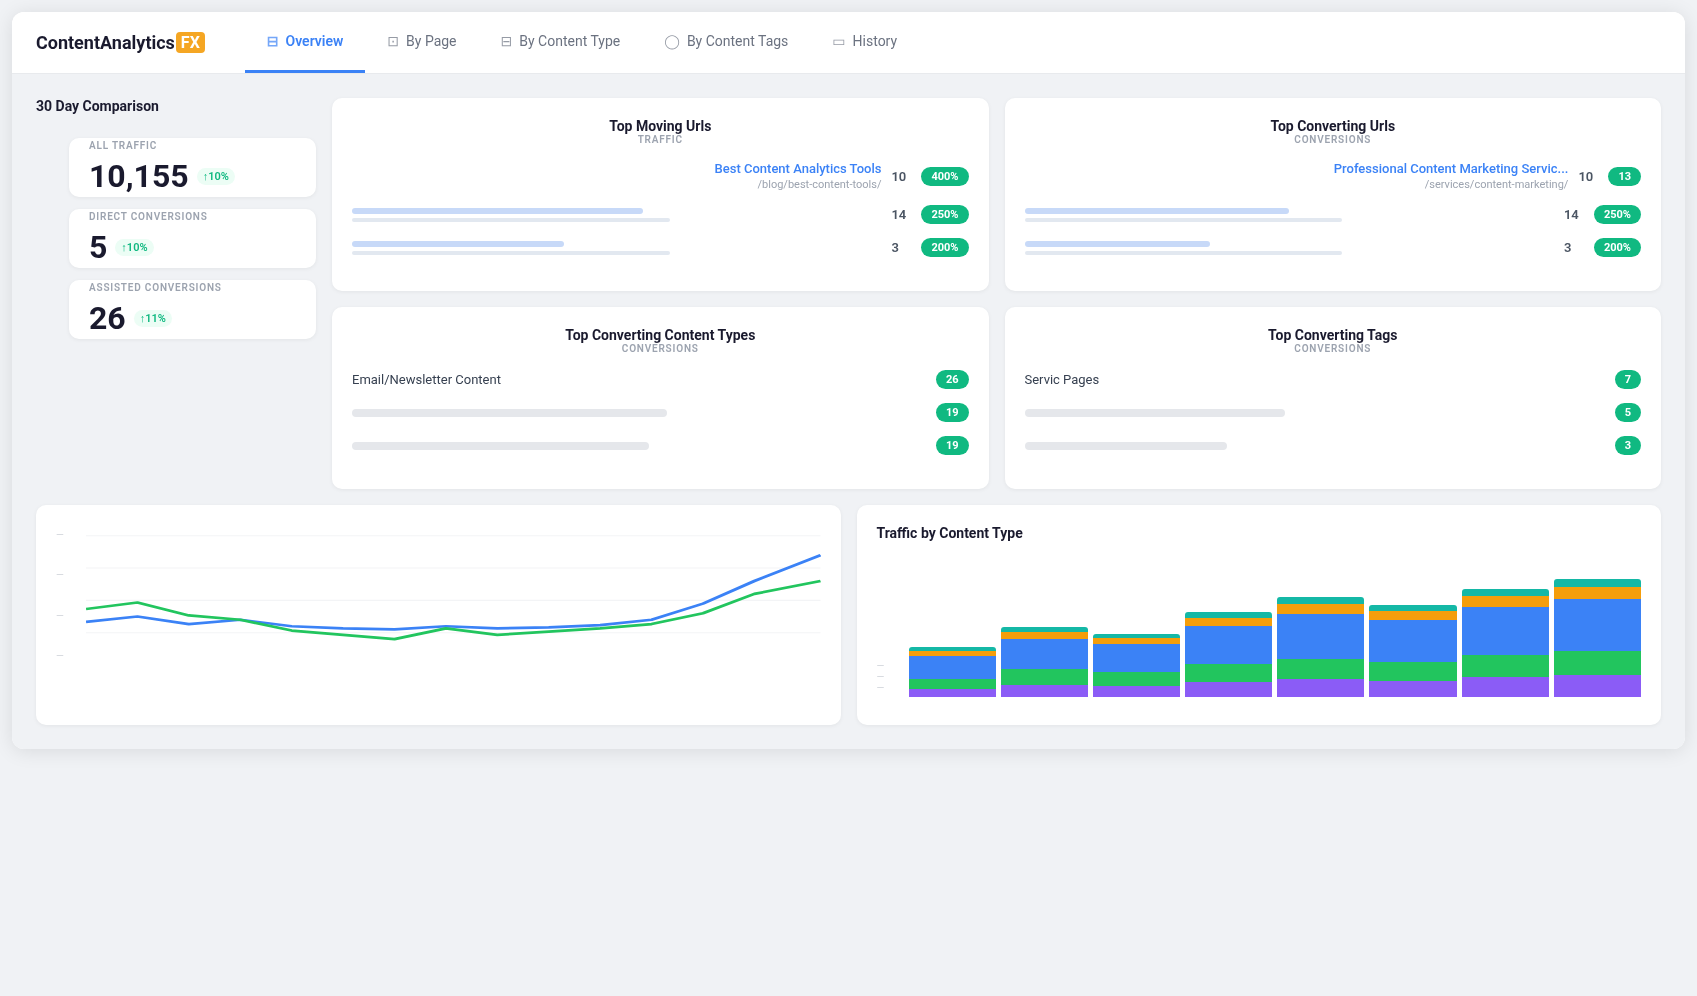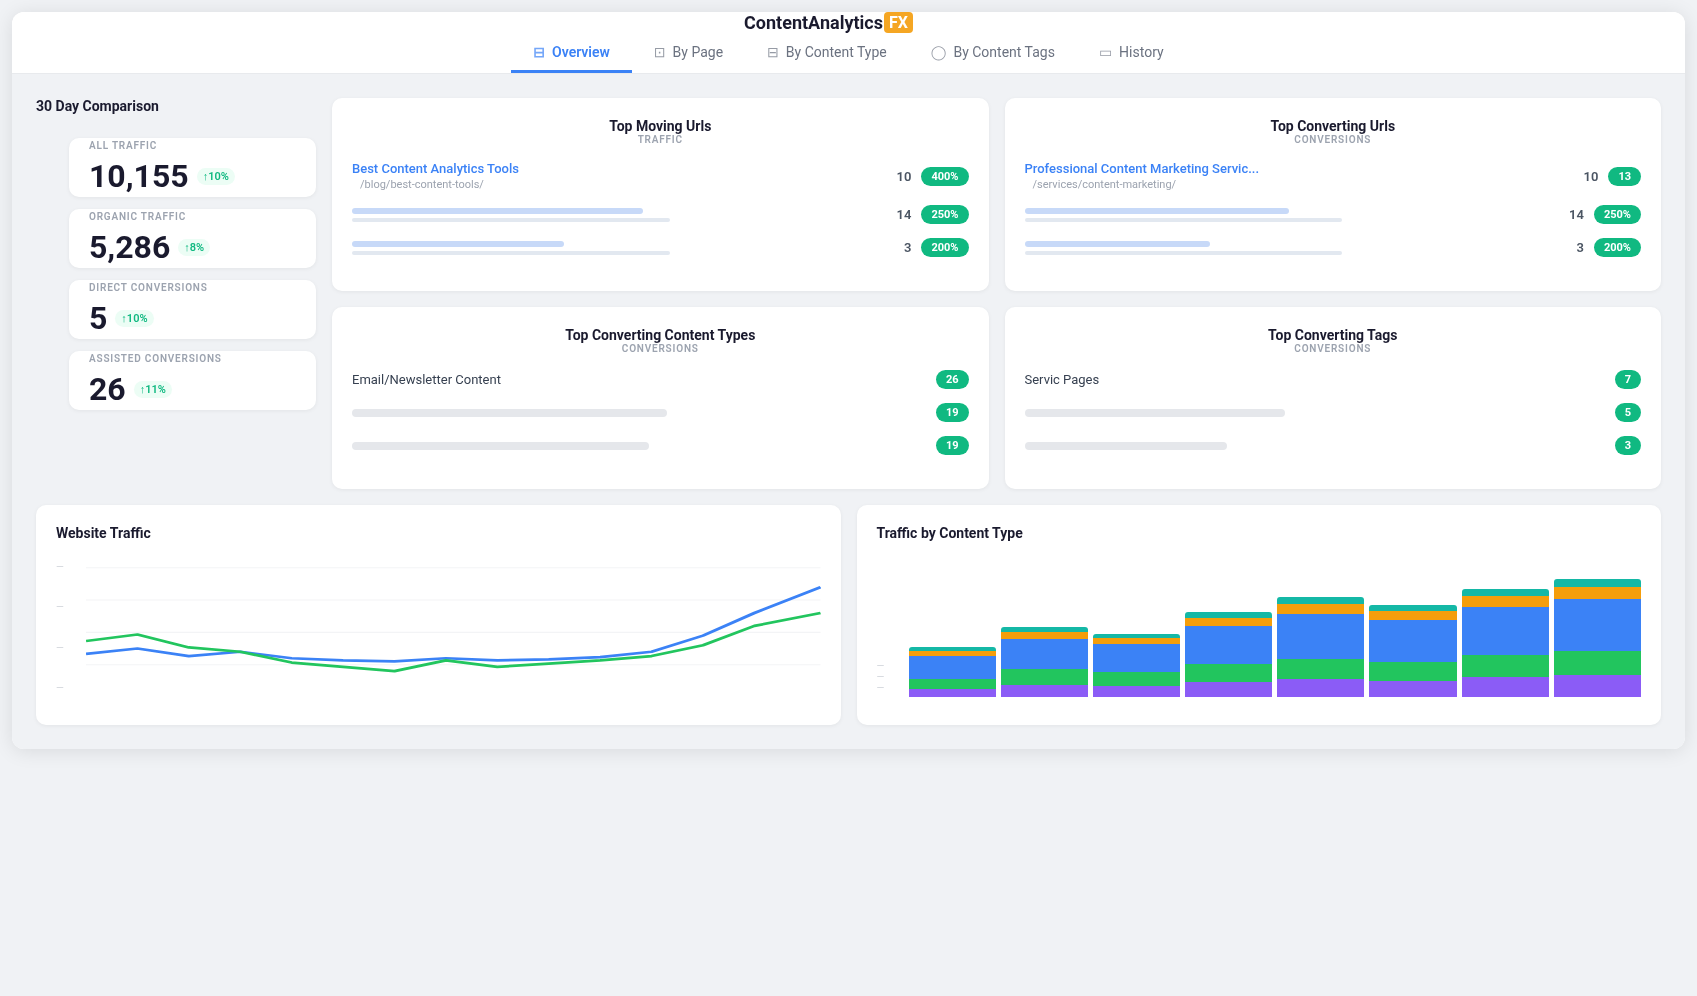--- a/index.html
+++ b/index.html
@@ -18,21 +18,20 @@
       margin: 0 auto;
     }
     
     .nav-bar {
       display: flex;
       align-items: center;
       padding: 0 24px;
       border-bottom: 1px solid #e8eaed;
       background: #fff;
       height: 62px;
-      flex-direction: column;
     }
     .logo {
       display: flex;
       align-items: center;
       margin-right: 40px;
       font-size: 18px;
       font-weight: 700;
       color: #1a1a2e;
     }
     .logo-fx {
@@ -157,20 +156,21 @@
     
     .url-row {
       display: flex;
       align-items: center;
       justify-content: space-between;
       margin-bottom: 14px;
     }
     .url-info {
       flex: 1;
       min-width: 0;
+      text-align: right;
     }
     .url-name {
       font-size: 13px;
       color: #3b82f6;
       font-weight: 500;
       white-space: nowrap;
       overflow: hidden;
       text-overflow: ellipsis;
     }
     .url-path {
@@ -194,21 +194,21 @@
       height: 4px;
       border-radius: 2px;
       background: #e2e8f0;
       width: 60%;
     }
     .url-num {
       font-size: 13px;
       font-weight: 600;
       color: #4b5563;
       min-width: 20px;
-      text-align: right;
+      text-align: left;
       margin: 0 10px;
     }
     .badge-green {
       background: #10b981;
       color: #fff;
       font-size: 11px;
       font-weight: 700;
       border-radius: 20px;
       padding: 3px 10px;
       white-space: nowrap;
@@ -340,27 +340,20 @@
         <div class="section-title">30 Day Comparison</div>
 
         <div class="stat-card">
           <div class="stat-label">ALL TRAFFIC</div>
           <div class="stat-value-row">
             <span class="stat-value">10,155</span>
             <span class="stat-badge">↑10%</span>
           </div>
         </div>
 
-        <div class="stat-card">
-          <div class="stat-label">ORGANIC TRAFFIC</div>
-          <div class="stat-value-row">
-            <span class="stat-value">5,286</span>
-            <span class="stat-badge">↑8%</span>
-          </div>
-        </div>
 
         <div class="stat-card">
           <div class="stat-label">DIRECT CONVERSIONS</div>
           <div class="stat-value-row">
             <span class="stat-value">5</span>
             <span class="stat-badge">↑10%</span>
           </div>
         </div>
 
         <div class="stat-card">
@@ -496,21 +489,20 @@
             <span class="badge-green">3</span>
           </div>
         </div>
       </div>
 
     </div>
 
     <div class="charts-row">
 
       <div class="chart-card">
-        <div class="chart-title">Website Traffic</div>
         <div class="line-chart-area">
           <div class="y-labels">
             <span class="y-label">—</span>
             <span class="y-label">—</span>
             <span class="y-label">—</span>
             <span class="y-label">—</span>
           </div>
           <div class="chart-inner">
             <svg width="100%" height="100%" viewBox="0 0 500 130" preserveAspectRatio="none">
 

